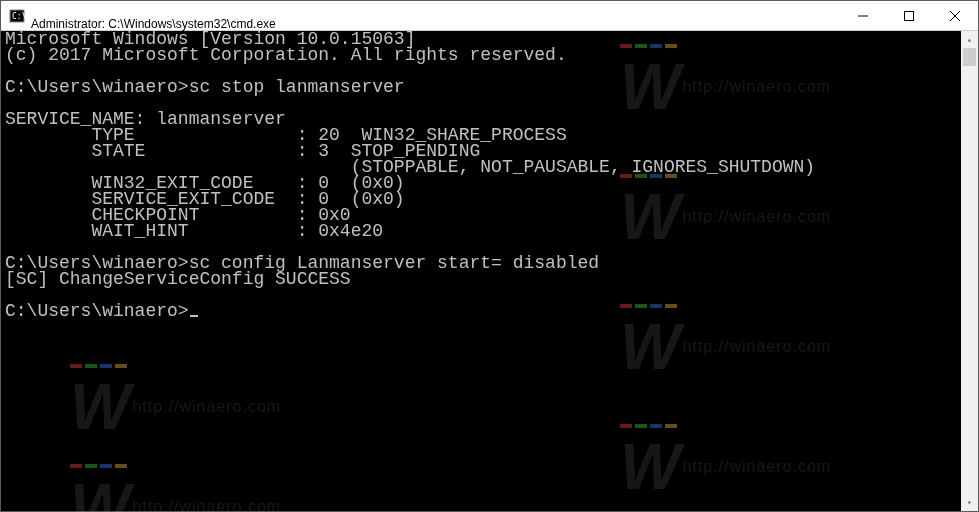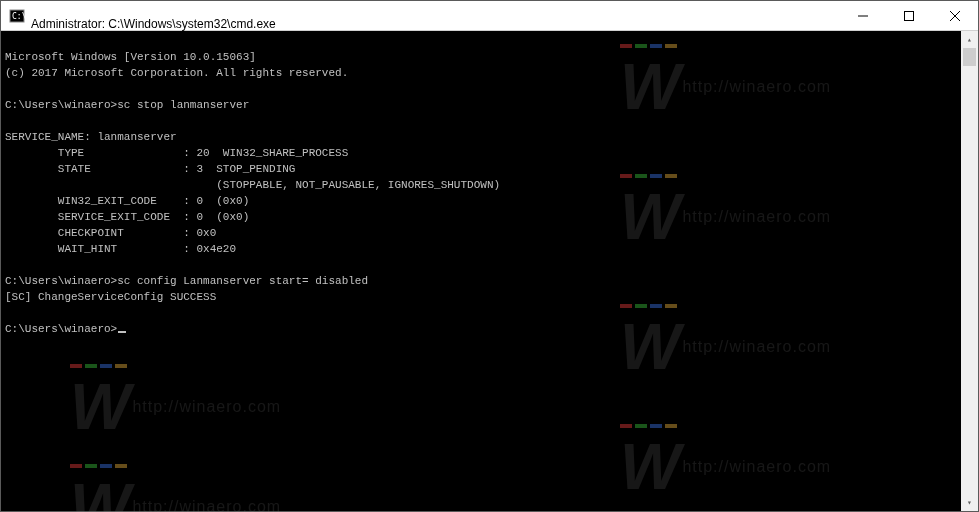--- a/index.html
+++ b/index.html
@@ -55,23 +55,23 @@
     justify-content: center;
     font-family: "Segoe UI", sans-serif;
     cursor: default;
   }
   .win-btn svg { width: 10px; height: 10px; }
   .terminal {
     flex: 1;
     background: #000;
     color: #c0c0c0;
     font-family: Consolas, 'Courier New', monospace;
-    font-size: 11px;
+    font-size: 18px;
     line-height: 16px;
-    padding: 18px 4px;
+    padding: 0 4px;
     white-space: pre;
     overflow: hidden;
     position: relative;
   }
   .scrollbar {
     position: absolute;
     right: 1px;
     top: 31px;
     bottom: 1px;
     width: 17px;

